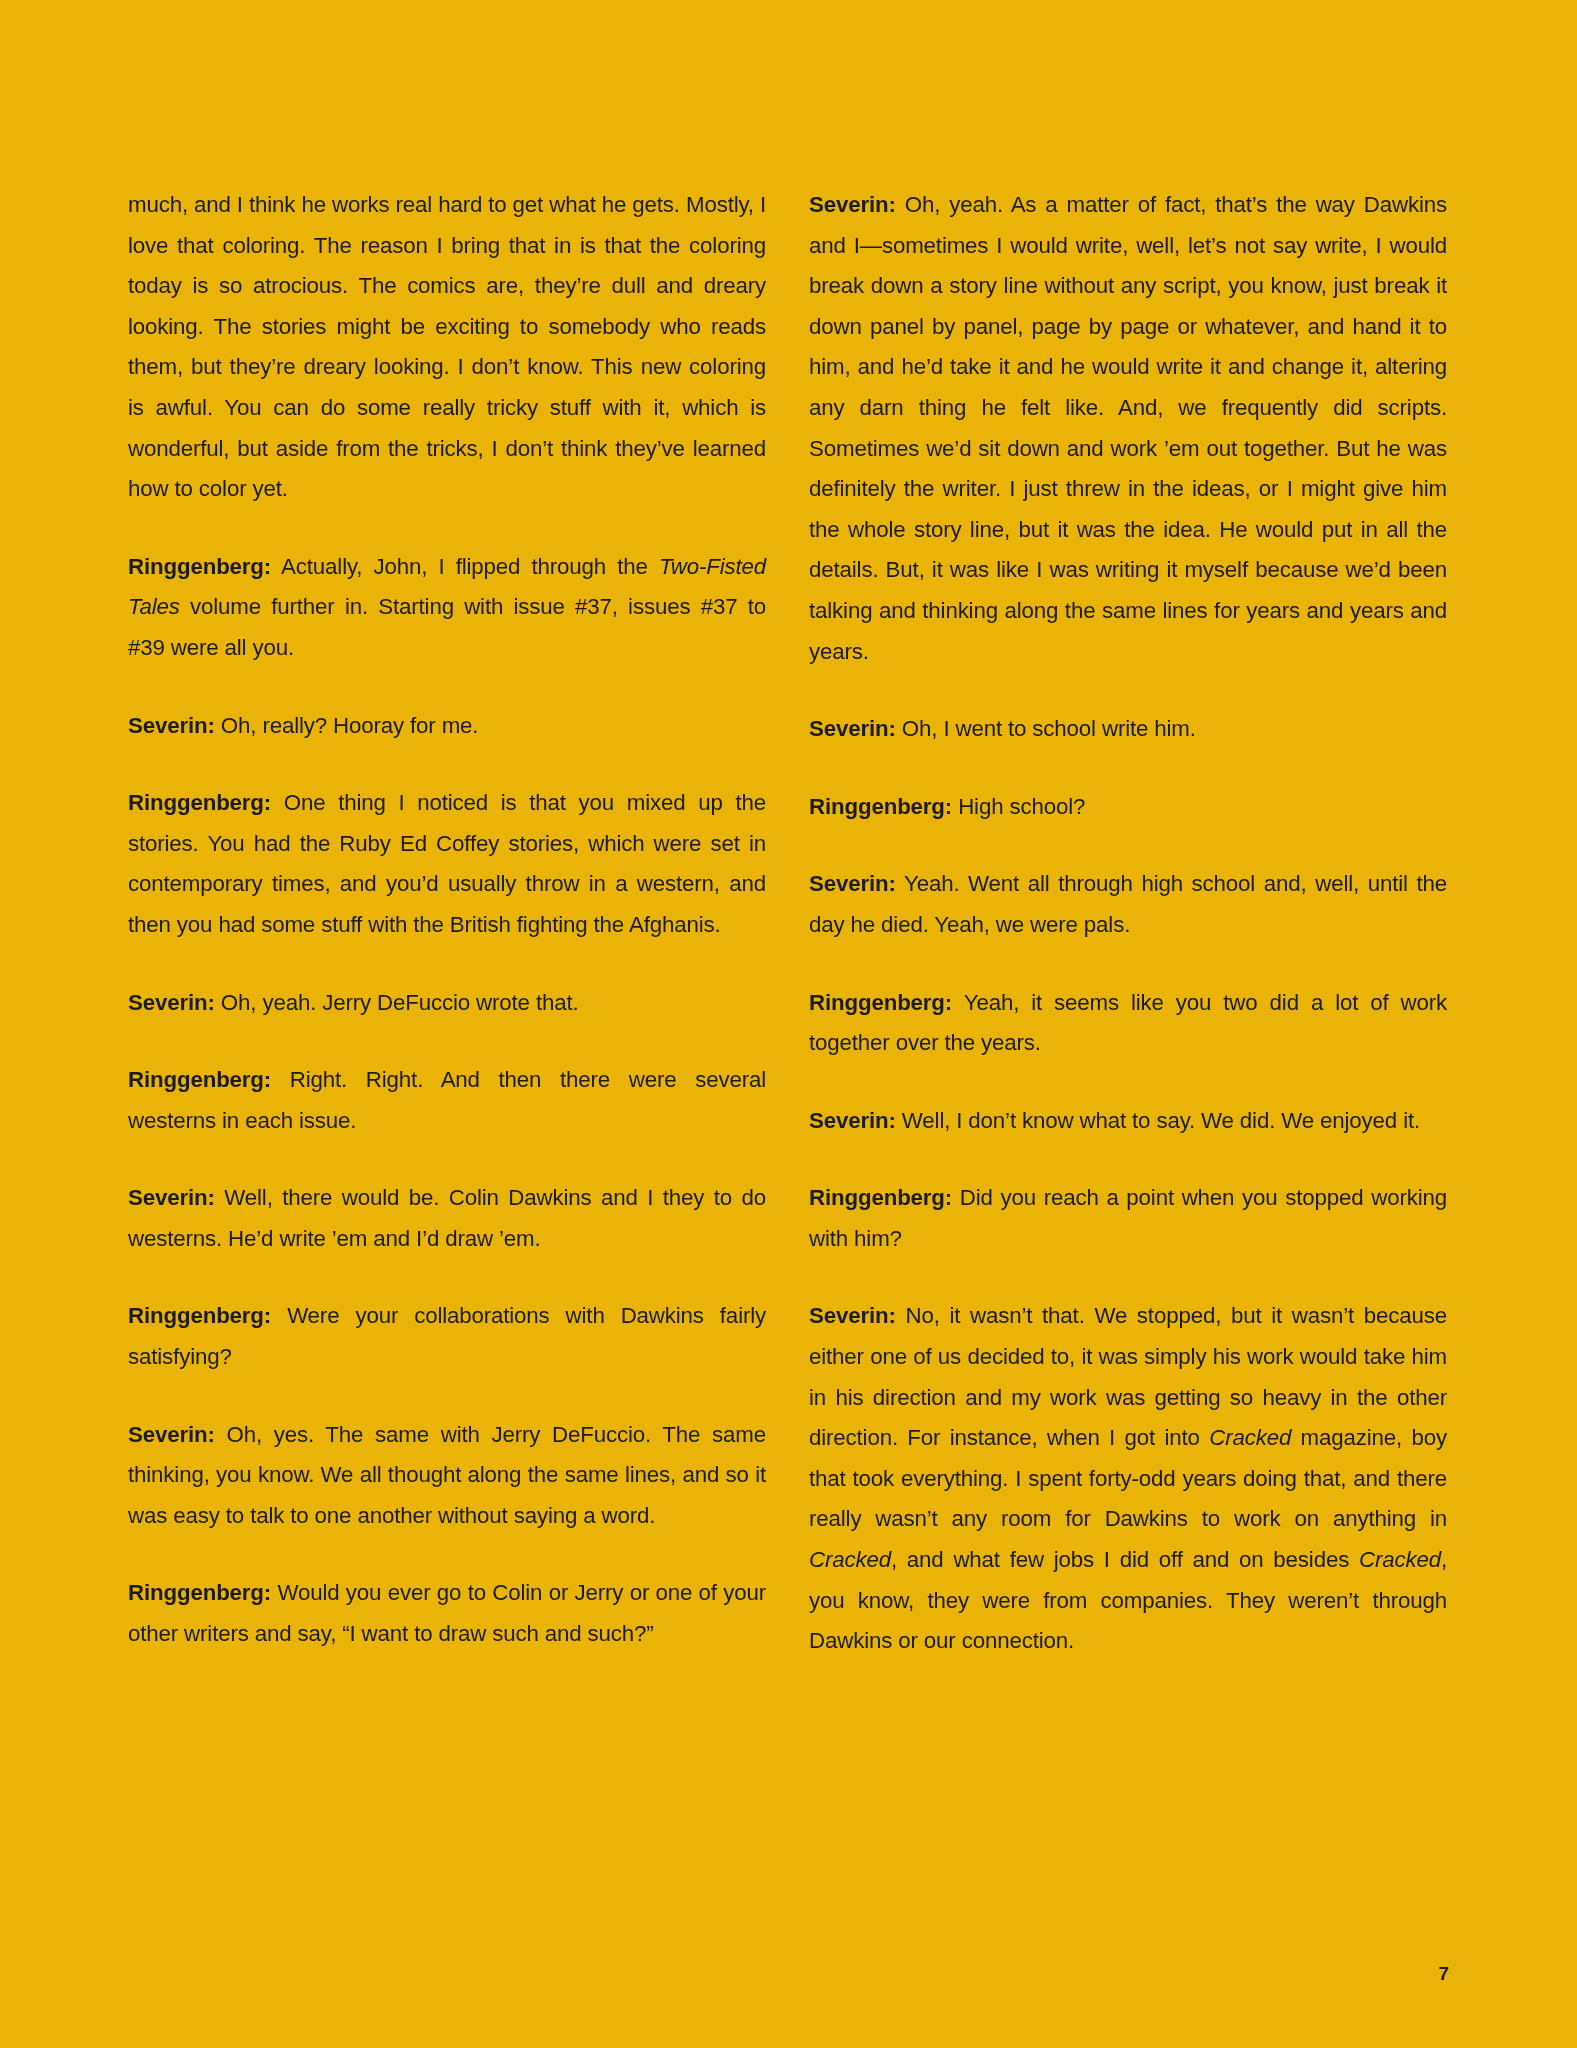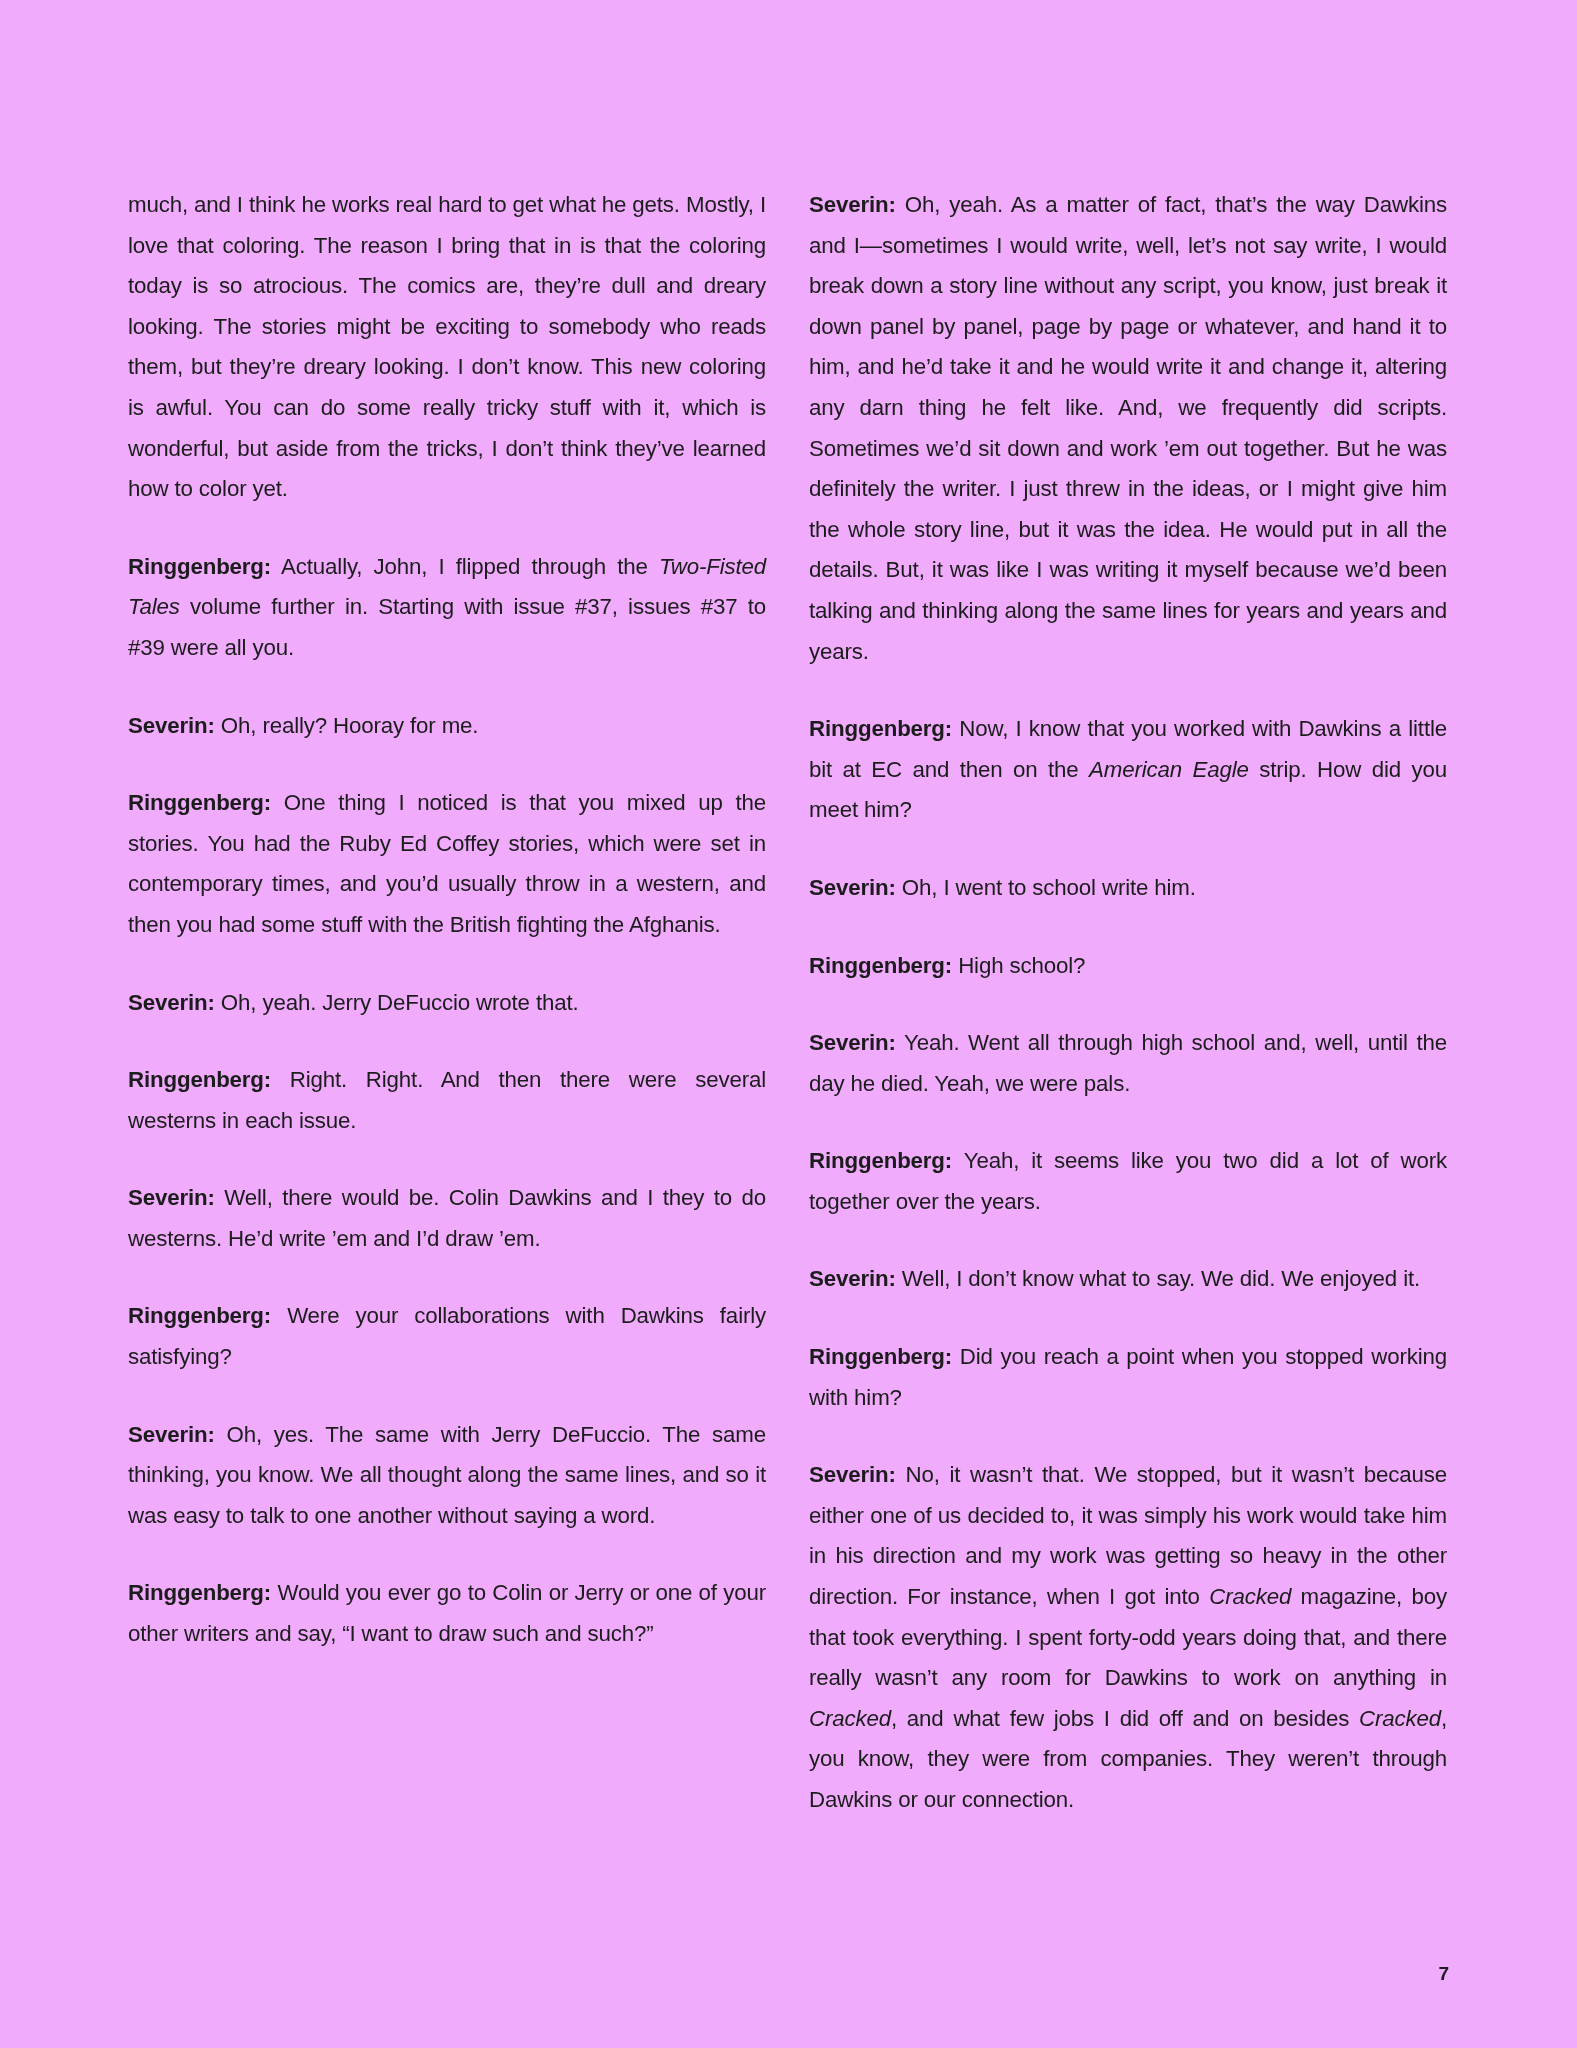--- a/index.html
+++ b/index.html
@@ -14,21 +14,21 @@
     color: #1a1a1a;
     position: relative;
     overflow: hidden;
   }
   .page {
     position: absolute;
     left: 0;
     top: 0;
     width: 1577px;
     height: 2048px;
-    background: #f0abfc;
+    background: #eab308;
   }
   .columns {
     position: absolute;
     left: 128px;
     top: 185px;
     width: 1320px;
     display: flex;
     gap: 43px;
   }
   .column {
@@ -96,21 +96,20 @@
       <p class="para"><span class="speaker">Severin:</span> <span>Oh, yes. The same with Jerry DeFuccio. The same thinking, you know. We all thought along the same lines, and so it was easy to talk to one another without saying a word.</span></p>
 
       <p class="para"><span class="speaker">Ringgenberg:</span> <span>Would you ever go to Colin or Jerry or one of your other writers and say, “I want to draw such and such?”</span></p>
 
     </div>
 
     <div class="column">
 
       <p class="para"><span class="speaker">Severin:</span> <span>Oh, yeah. As a matter of fact, that’s the way Dawkins and I—sometimes I would write, well, let’s not say write, I would break down a story line without any script, you know, just break it down panel by panel, page by page or whatever, and hand it to him, and he’d take it and he would write it and change it, altering any darn thing he felt like. And, we frequently did scripts. Sometimes we’d sit down and work ’em out together. But he was definitely the writer. I just threw in the ideas, or I might give him the whole story line, but it was the idea. He would put in all the details. But, it was like I was writing it myself because we’d been talking and thinking along the same lines for years and years and years.</span></p>
 
-      <p class="para"><span class="speaker">Ringgenberg:</span> <span>Now, I know that you worked with Dawkins a little bit at EC and then on the </span><span class="ital">American Eagle</span><span> strip. How did you meet him?</span></p>
 
       <p class="para"><span class="speaker">Severin:</span> <span>Oh, I went to school write him.</span></p>
 
       <p class="para"><span class="speaker">Ringgenberg:</span> <span>High school?</span></p>
 
       <p class="para"><span class="speaker">Severin:</span> <span>Yeah. Went all through high school and, well, until the day he died. Yeah, we were pals.</span></p>
 
       <p class="para"><span class="speaker">Ringgenberg:</span> <span>Yeah, it seems like you two did a lot of work together over the years.</span></p>
 
       <p class="para"><span class="speaker">Severin:</span> <span>Well, I don’t know what to say. We did. We enjoyed it.</span></p>

